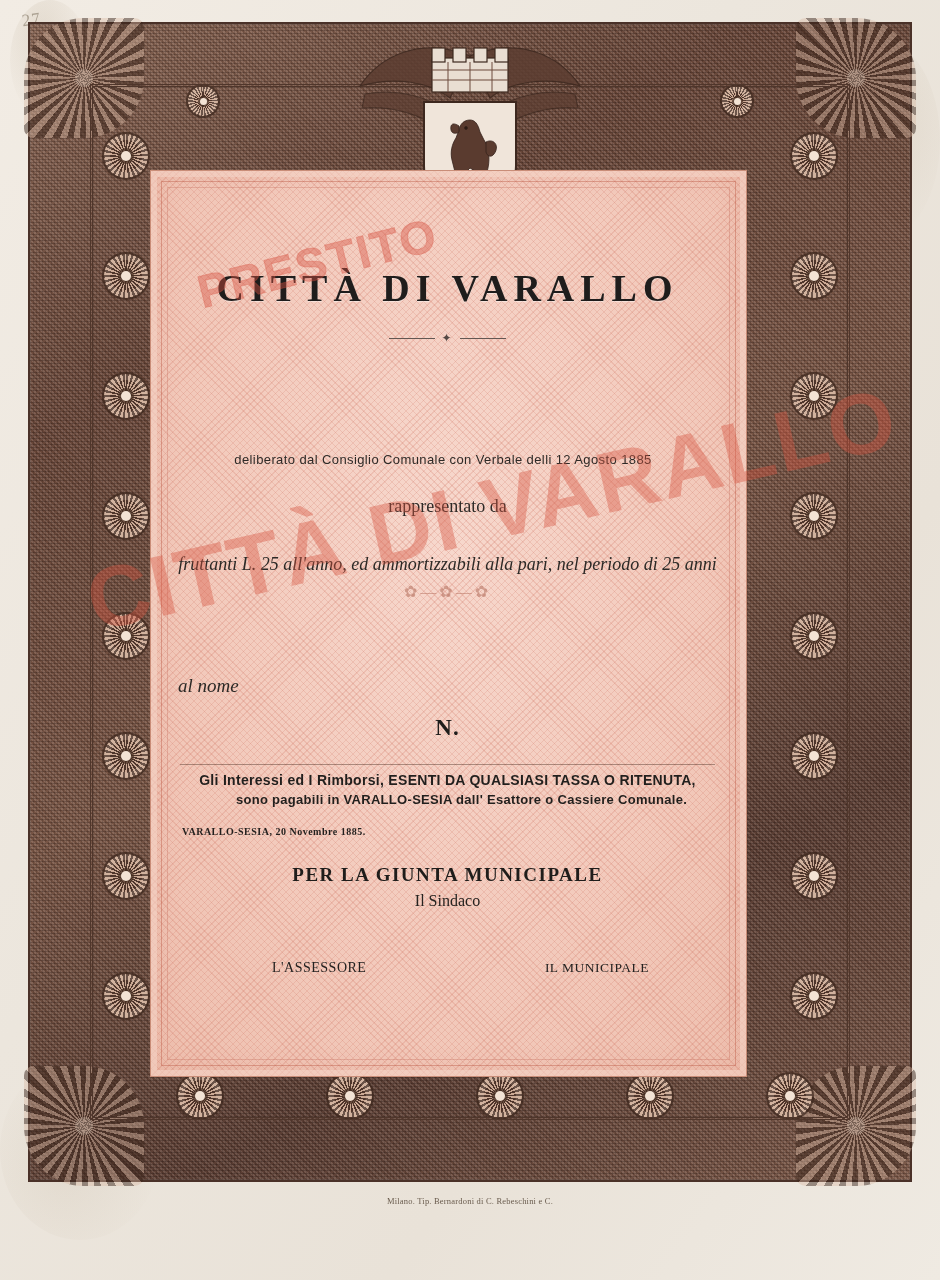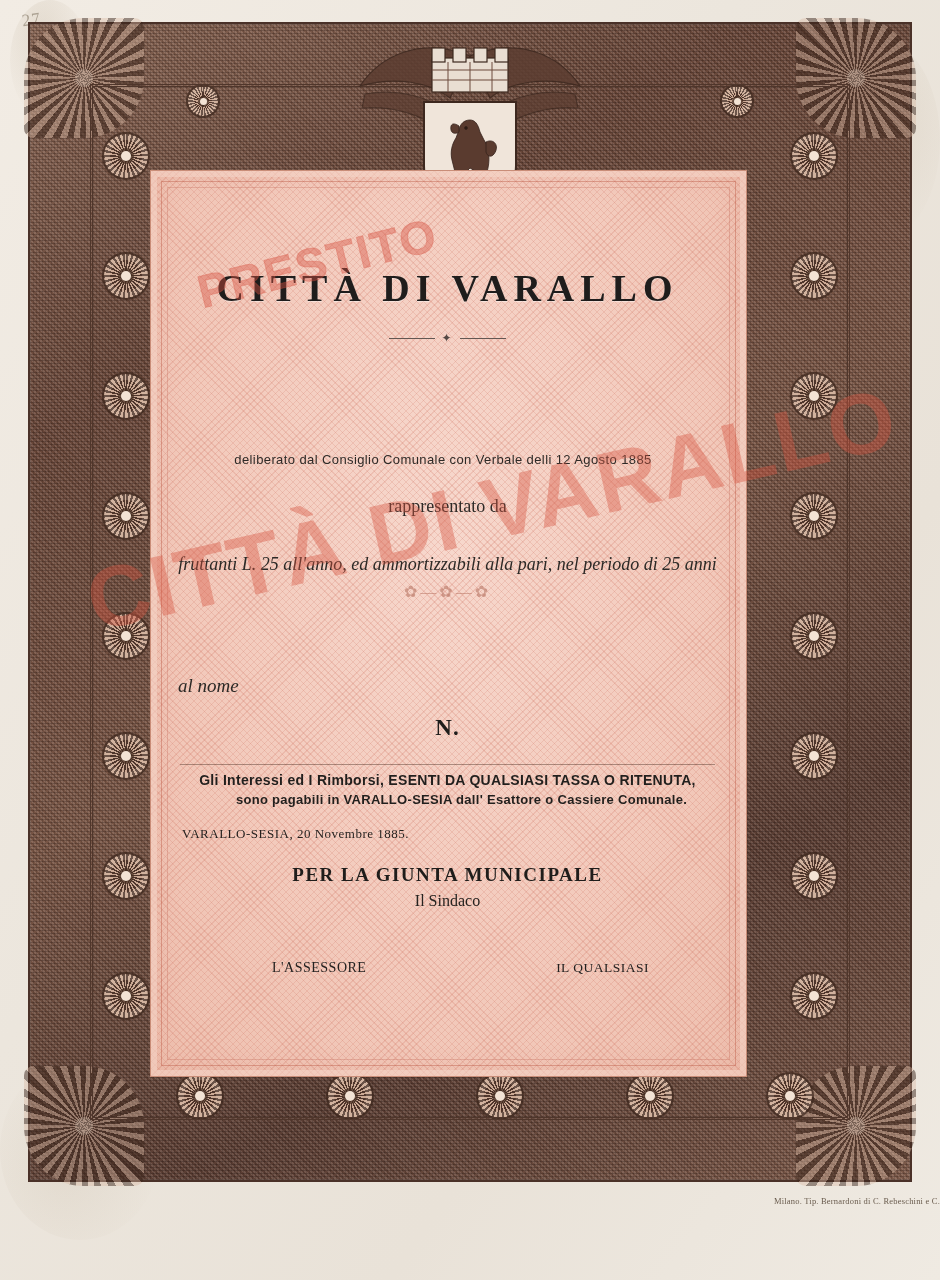--- a/index.html
+++ b/index.html
@@ -337,22 +337,22 @@
     letter-spacing: .3px;
     color: #211f1d;
     margin-left: 28px;
   }
 
   .l-place {
     position: absolute;
     left: 32px;
     top: 656px;
     font-family: "Liberation Serif", serif;
-    font-weight: normal;
-    font-size: 13px;
+    font-weight: bold;
+    font-size: 10px;
     letter-spacing: .5px;
     color: #221f1d;
   }
 
   .l-giunta {
     position: absolute;
     left: 0; right: 0;
     top: 694px;
     font-family: "Liberation Serif", serif;
     font-weight: bold;
@@ -410,21 +410,21 @@
     top: 460px;
     font-size: 86px;
     transform: rotate(-13deg);
     color: rgba(214, 84, 66, .40);
   }
 
   .printer-line {
     position: absolute;
     left: 0; right: 0;
     top: 1196px;
-    text-align: right;
+    text-align: center;
     font-family: "Liberation Serif", serif;
     font-size: 8.5px;
     color: #6a5c4e;
     letter-spacing: .2px;
   }
 </style>
 </head>
 <body>
 
 <div class="page">
@@ -543,21 +543,21 @@
 
     <div class="l-int1">Gli Interessi ed I Rimborsi, ESENTI DA QUALSIASI TASSA O RITENUTA,</div>
     <div class="l-int2">sono pagabili in VARALLO-SESIA dall' Esattore o Cassiere Comunale.</div>
 
     <div class="l-place">VARALLO-SESIA, 20 Novembre 1885.</div>
 
     <div class="l-giunta">PER LA GIUNTA MUNICIPALE</div>
     <div class="l-sindaco">Il Sindaco</div>
 
     <div class="l-assessore">L'ASSESSORE</div>
-    <div class="l-segretario">IL QUALSIASI</div>
+    <div class="l-segretario">IL MUNICIPALE</div>
   </div>
 
   <div class="overprint op-prestito">PRESTITO</div>
   <div class="overprint op-citta">CITTÀ DI VARALLO</div>
 
   <div class="printer-line">Milano. Tip. Bernardoni di C. Rebeschini e C.</div>
 
 </div>
 
 </body></html>

